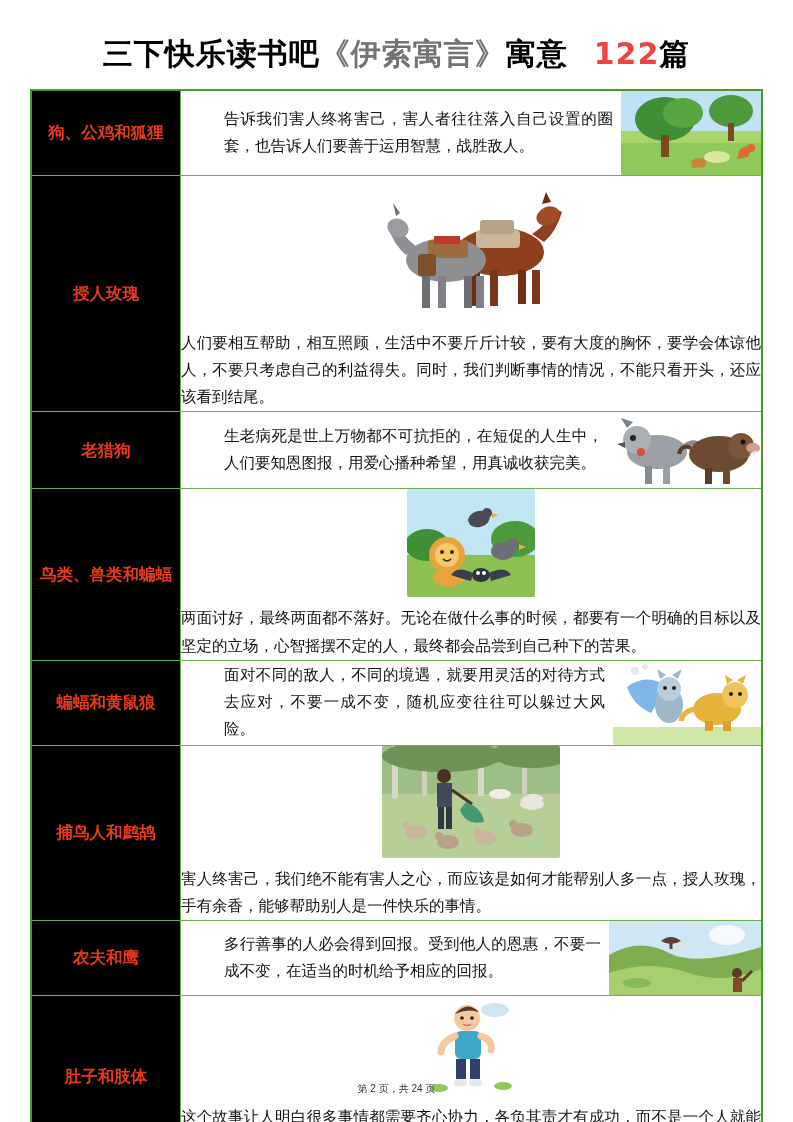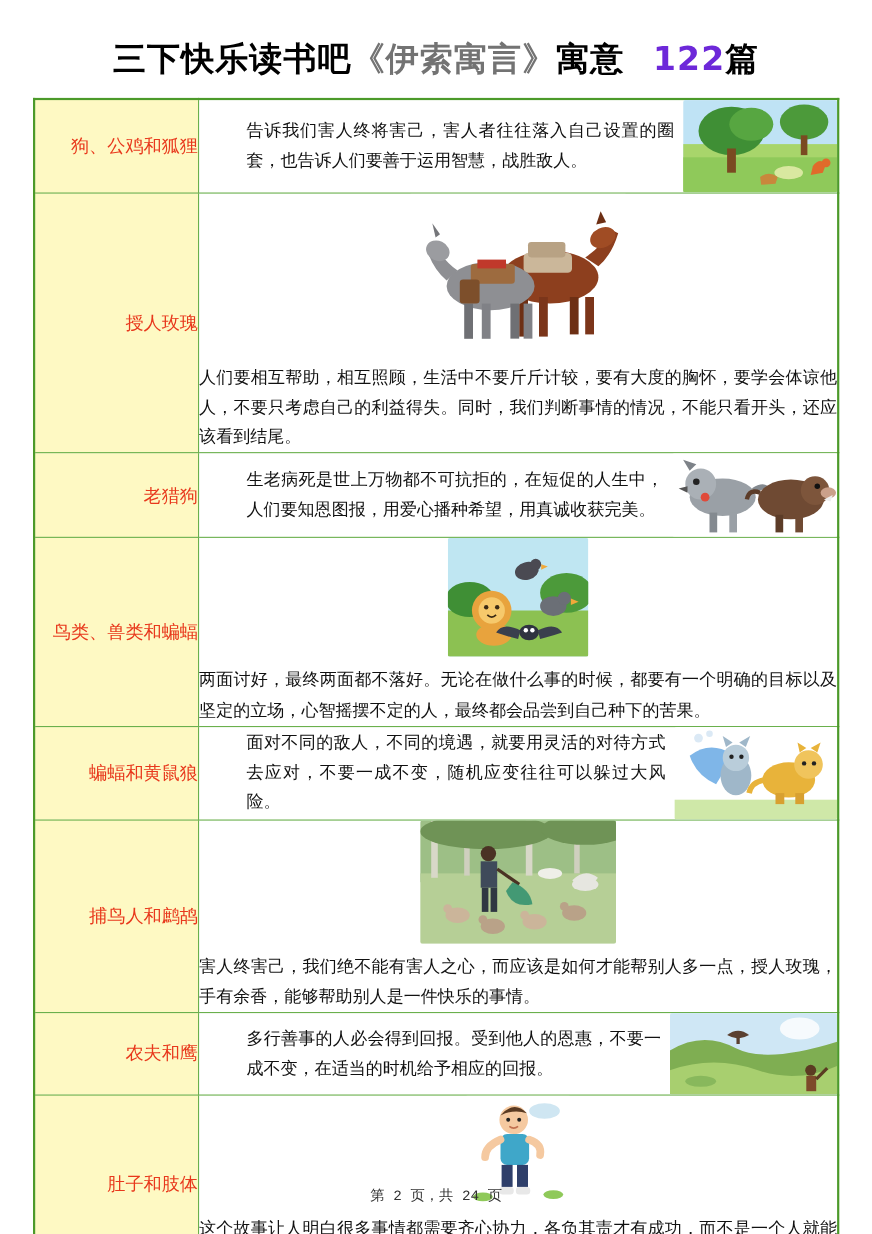--- a/index.html
+++ b/index.html
@@ -28,40 +28,40 @@
     color: #000000;
     letter-spacing: 1px;
     white-space: nowrap;
     margin-bottom: 14px;
     font-family: "DejaVu Sans", "Liberation Sans", sans-serif;
   }
   .title .book {
     color: #737373;
   }
   .title .num {
-    color: #6d28d9;
+    color: #ef4444;
     margin-left: 26px;
   }
   table.fables {
     border-collapse: collapse;
     width: 733px;
     table-layout: fixed;
     border: 2px solid #4c9a2a;
   }
   table.fables td {
     border: 1.5px solid #6ab04c;
     vertical-align: middle;
     padding: 0;
   }
   td.name-cell {
     width: 148px;
-    background: #fef9c3;
-    text-align: right;
+    background: #000000;
+    text-align: center;
     color: #e8381c;
-    font-weight: normal;
+    font-weight: bold;
     font-size: 16.5px;
     line-height: 1.55;
     padding: 6px 8px;
     font-family: "DejaVu Sans", "Liberation Sans", sans-serif;
   }
   td.body-cell {
     padding: 7px 9px;
     background: #ffffff;
   }
   .row-inner {
@@ -90,23 +90,23 @@
     overflow: hidden;
     position: relative;
   }
   .illus svg { display: block; }
   .footer {
     position: absolute;
     left: 0;
     right: 0;
     bottom: 26px;
     text-align: center;
-    font-size: 13px;
+    font-size: 10px;
     color: #333333;
-    font-family: Liberation Mono, monospace;
+    font-family: Liberation Sans, sans-serif;
   }
 </style>
 </head>
 <body>
 
 <div class="page">
 
   <div class="title">
     <span>三下快乐读书吧</span><span class="book">《伊索寓言》</span><span>寓意</span><span class="num">122</span><span>篇</span>
   </div>

